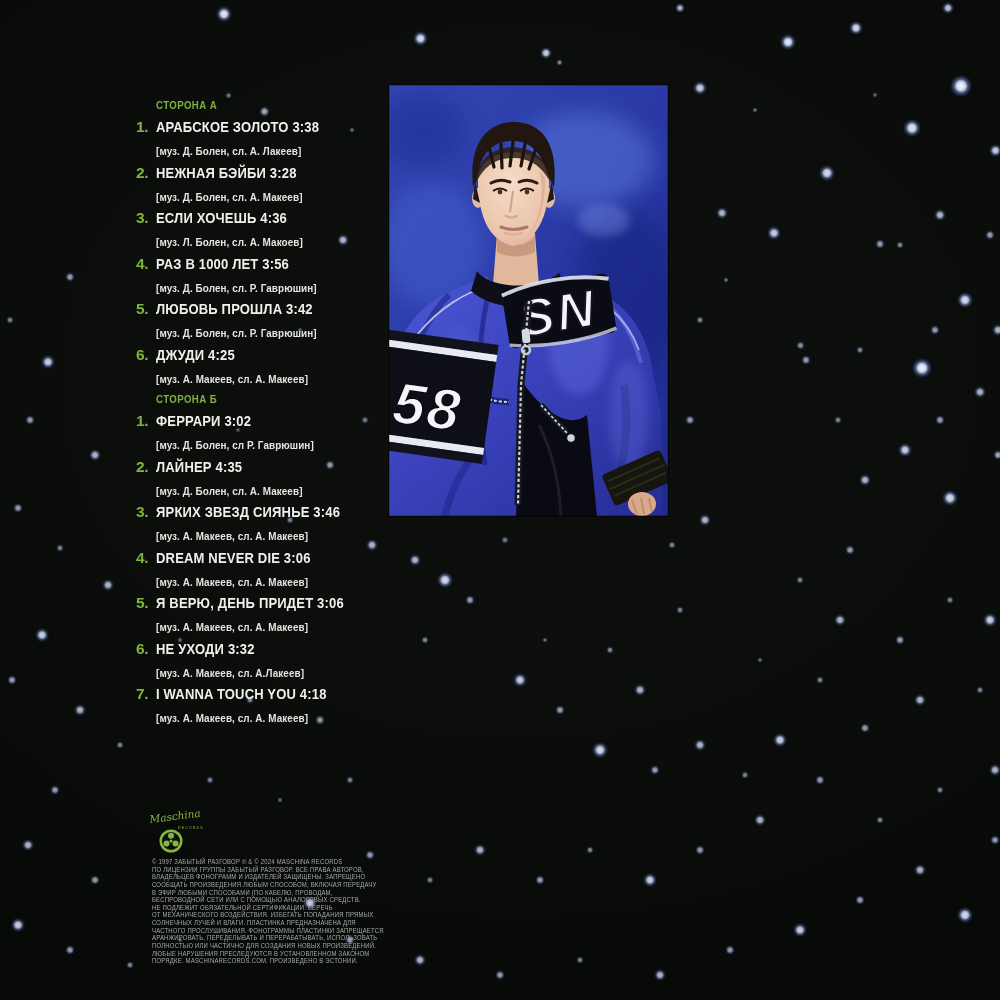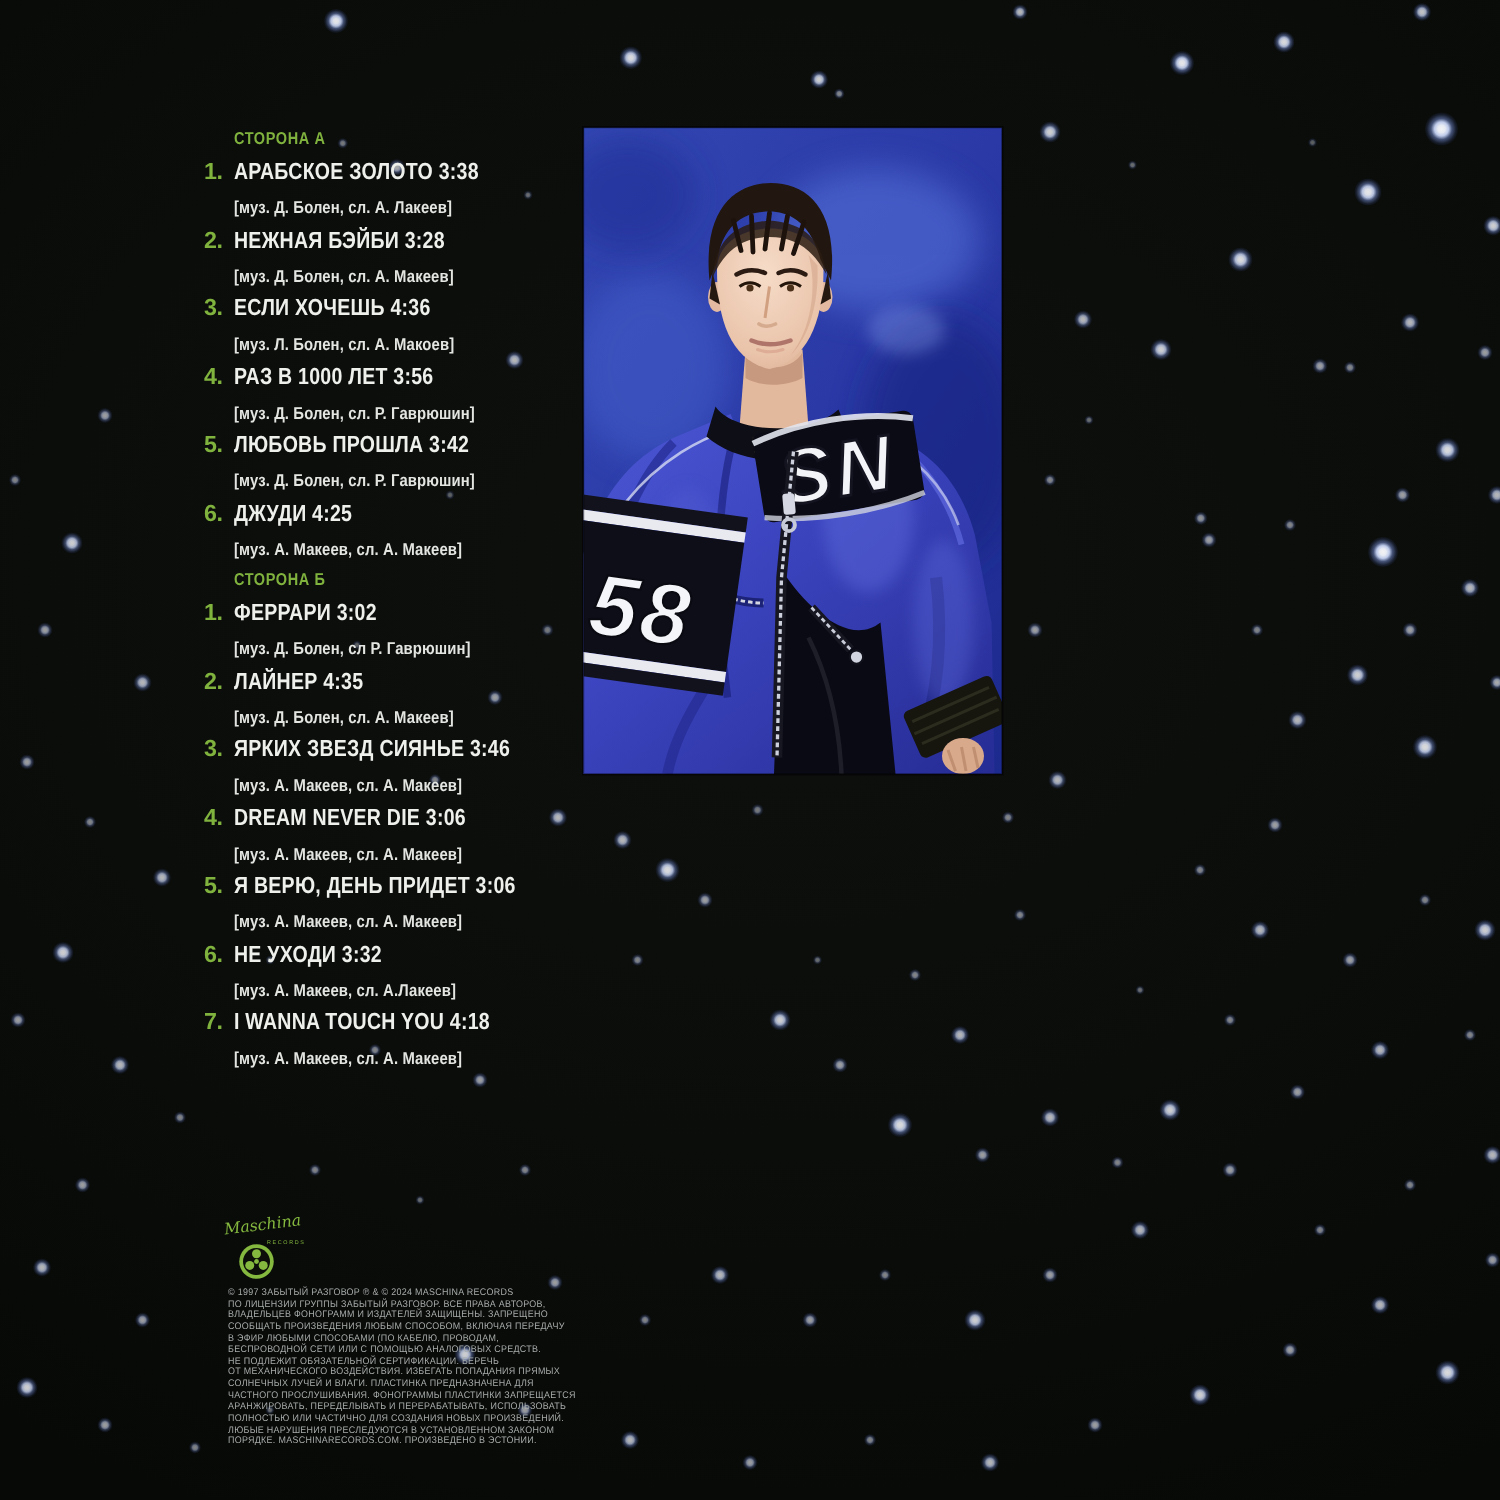--- a/index.html
+++ b/index.html
@@ -14,21 +14,21 @@
     background:radial-gradient(circle,
       #ffffff 0%, #f2f6ff 16%, #c6d3f4 30%,
       rgba(122,146,218,.55) 45%, rgba(70,95,170,.22) 62%, rgba(50,70,140,0) 74%);
     pointer-events:none;
   }
   :root{--green:#80b23e;}
   .side{position:absolute;left:136px;width:290px;color:#edefeb;}
   .side-a{top:87px;}
   .side-b{top:381px;}
   .cond{display:inline-block;transform:scaleX(.84);transform-origin:0 0;white-space:nowrap;}
-  .side-header{margin:0 0 7px 20px;color:var(--green);font-weight:700;font-size:11.5px;letter-spacing:.5px;}
+  .side-header{margin:12px 0 7px 20px;color:var(--green);font-weight:700;font-size:11.5px;letter-spacing:.5px;}
   .trow{display:flex;align-items:flex-start;height:22px;}
   .num{flex:0 0 20px;width:20px;color:var(--green);font-weight:700;font-size:15.5px;letter-spacing:-.3px;}
   .ttl{color:#eef0ec;font-weight:700;font-size:15.5px;letter-spacing:.2px;}
   .credit{margin-left:20px;height:23.5px;box-sizing:border-box;padding-top:5px;
           font-size:11.5px;font-weight:700;color:#e3e5e1;letter-spacing:.1px;
           transform:scaleX(.86);transform-origin:0 0;white-space:nowrap;}
   .photo{position:absolute;left:389px;top:85px;width:279px;height:431px;box-shadow:0 0 0 1px rgba(0,0,0,.55);}
   .logo{position:absolute;left:148px;top:806px;width:64px;height:50px;}
   .fineprint{
     position:absolute;left:152px;top:858px;width:230px;

